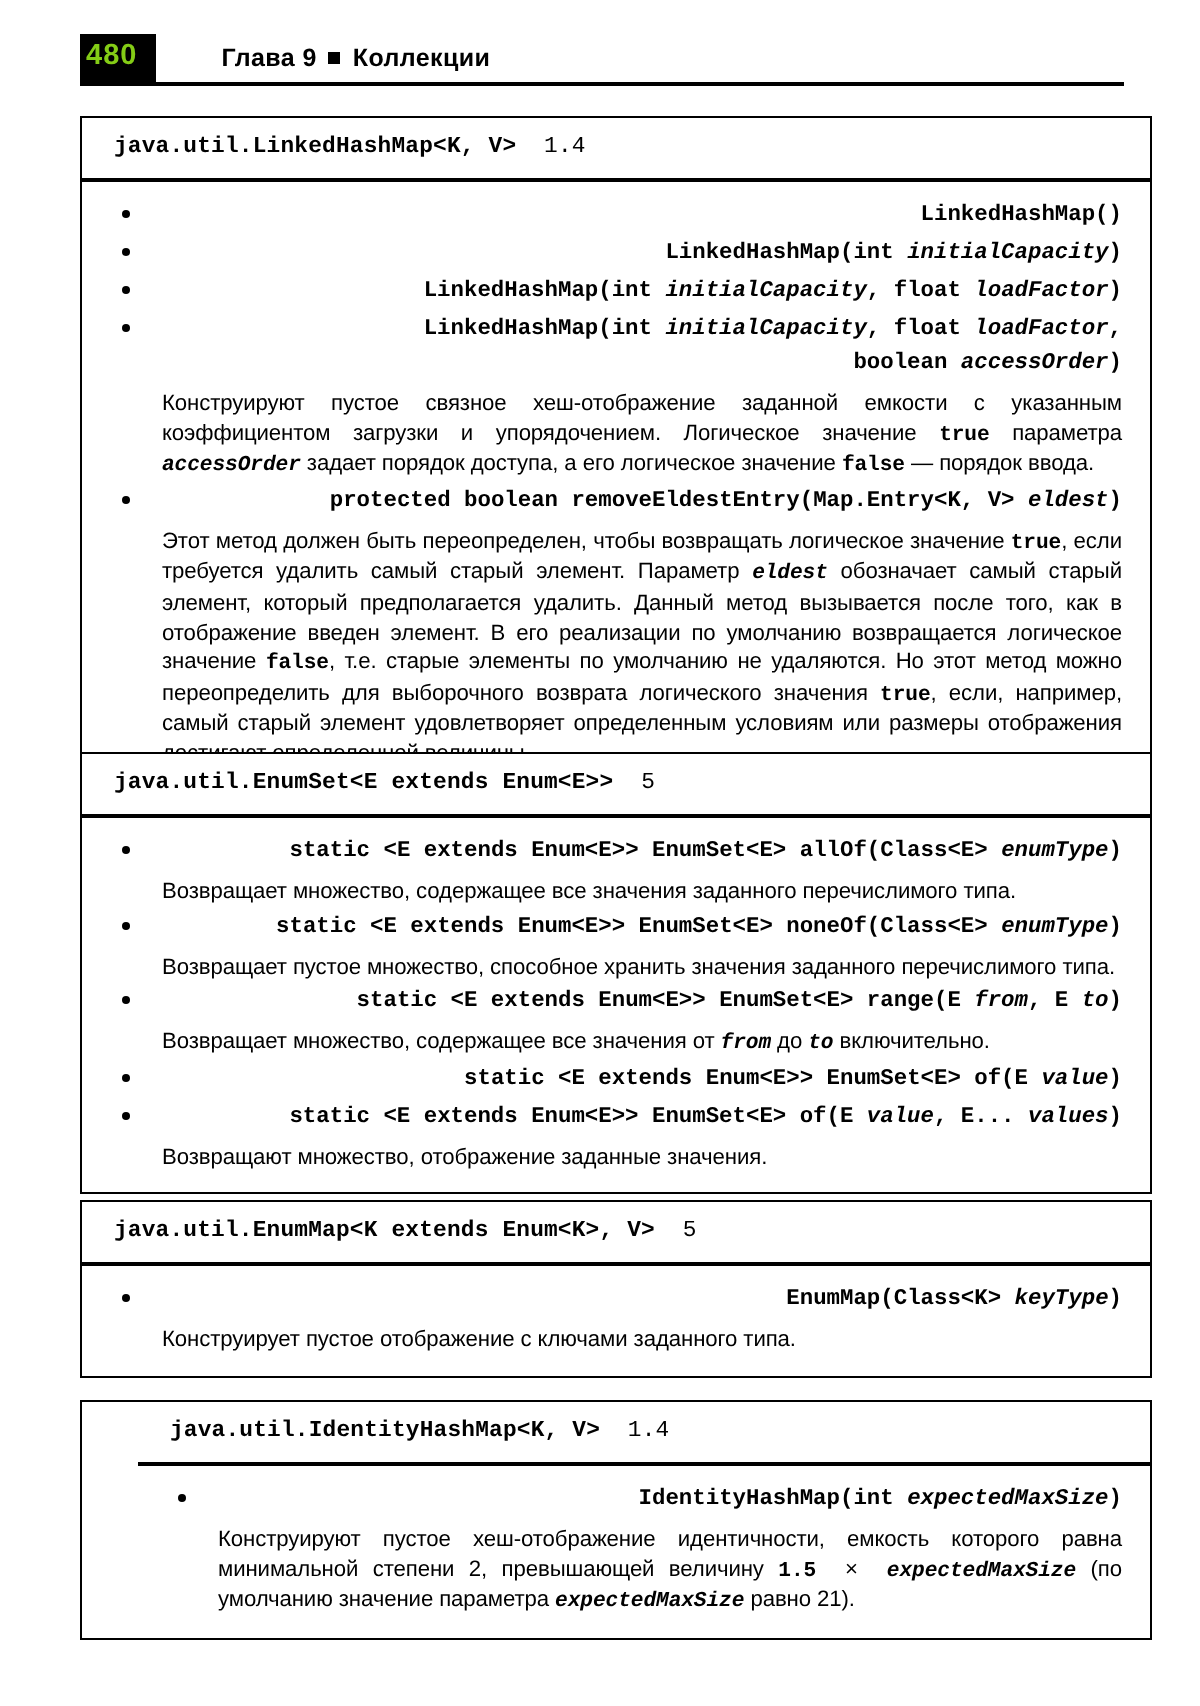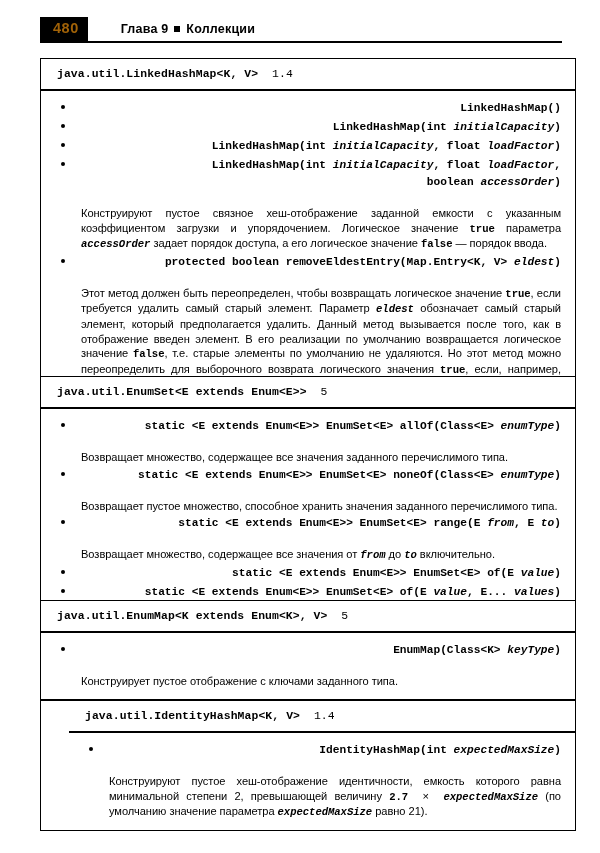--- a/index.html
+++ b/index.html
@@ -28,25 +28,25 @@
     position: absolute;
     left: 40px;
     top: 16px;
     width: 522px;
     height: 26px;
     display: flex;
     align-items: center;
   }
   .folio-box {
     background: #000000;
-    color: #a16207;
+    color: #84cc16;
     font-weight: bold;
     font-size: 14.5px;
     letter-spacing: 0.5px;
-    padding: 4px 9px 5px 13px;
+    padding: 4px 9px 5px 3px;
     line-height: 1;
   }
   .runhead-title {
     margin-left: 21px;
     font-weight: bold;
     font-size: 12.5px;
     letter-spacing: 0.2px;
     white-space: nowrap;
     padding-left: 12px;
   }
@@ -123,21 +123,21 @@
     text-align: right;
   }
   .sig .p {  
     font-style: italic;
   }
   .desc {
     font-family: "Liberation Sans", sans-serif;
     font-size: 11.1px;
     line-height: 14.6px;
     text-align: justify;
-    margin-top: 15px;
+    margin-top: 4px;
     letter-spacing: -0.05px;
   }
   .desc .code {
     font-family: "Liberation Mono", "DejaVu Sans Mono", monospace;
     font-weight: bold;
     font-size: 10.6px;
   }
   .desc .codei {
     font-family: "Liberation Mono", "DejaVu Sans Mono", monospace;
     font-weight: bold;
@@ -232,19 +232,19 @@
     </div>
   </div>
 
   <div class="apibox" style="top:700px;padding-left:28px;">
     <div class="apibox-head"><span>java.util.IdentityHashMap&lt;K, V&gt;</span><span class="ver">&nbsp;&nbsp;<span>1.4</span></span></div>
     <div class="apibox-body">
       <ul class="members">
         <li>
           <span class="bullet"></span>
           <div class="sig">IdentityHashMap(int <span class="p">expectedMaxSize</span>)</div>
-          <div class="desc">Конструируют пустое хеш-отображение идентичности, емкость которого равна минимальной степени 2, превышающей величину <span class="code">2.7</span> &nbsp;×&nbsp; <span class="codei">expectedMaxSize</span> (по умолчанию значение параметра <span class="codei">expectedMaxSize</span> равно 21).</div>
+          <div class="desc">Конструируют пустое хеш-отображение идентичности, емкость которого равна минимальной степени 2, превышающей величину <span class="code">1.5</span> &nbsp;×&nbsp; <span class="codei">expectedMaxSize</span> (по умолчанию значение параметра <span class="codei">expectedMaxSize</span> равно 21).</div>
         </li>
       </ul>
     </div>
   </div>
 
 </div>
 
 </body></html>

